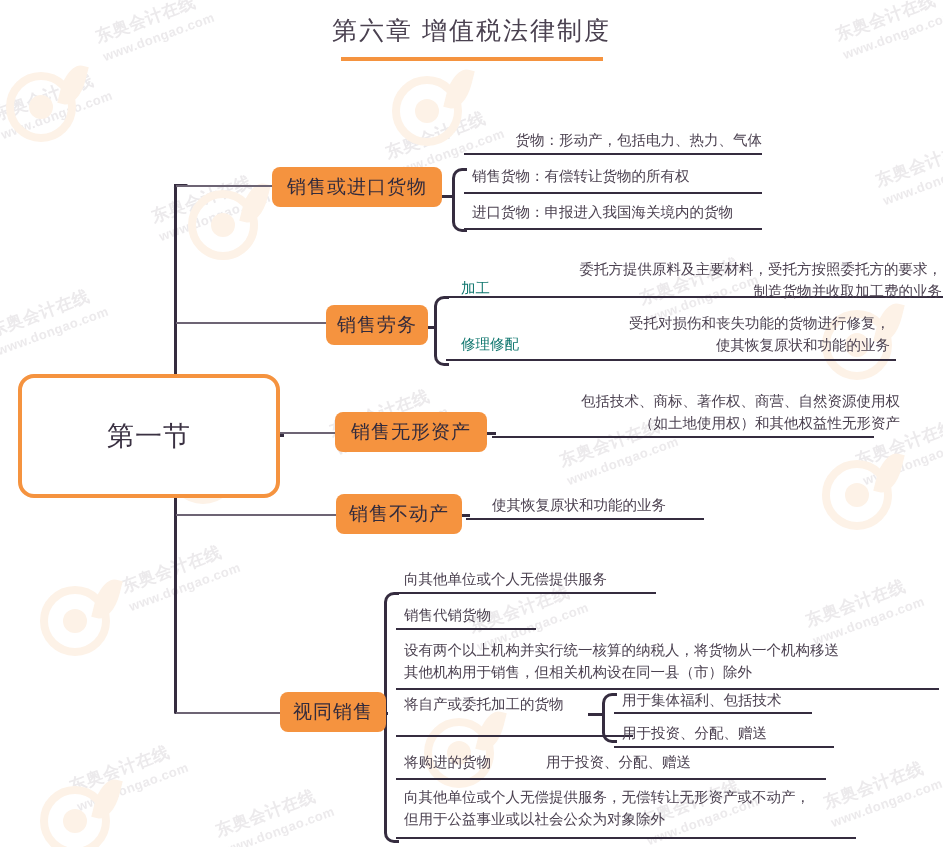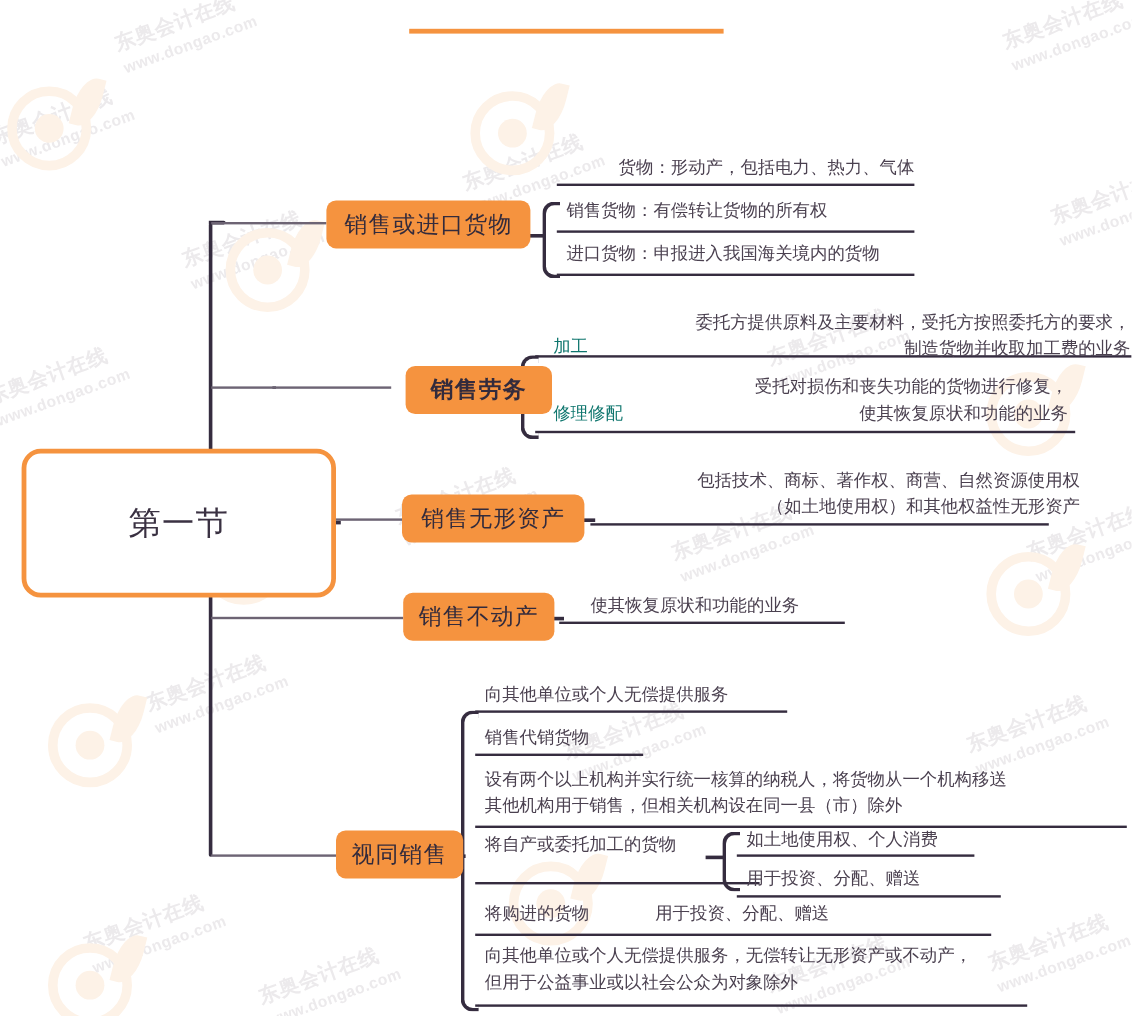--- a/index.html
+++ b/index.html
@@ -102,20 +102,21 @@
   <div class="wm-leaf" style="left:224px;top:426px;"></div>
   <div class="wm-ring" style="left:424px;top:718px;"></div>
   <div class="wm-leaf" style="left:480px;top:710px;"></div>
   <div class="wm-ring" style="left:40px;top:786px;"></div>
   <div class="wm-leaf" style="left:96px;top:778px;"></div>
   <div class="wm-ring" style="left:188px;top:190px;"></div>
   <div class="wm-leaf" style="left:244px;top:182px;"></div>
 </div>
 
 <div id="header">
+  <div class="ttl">第六章 增值税法律制度</div>
   <div class="rule"></div>
 </div>
 
 <div id="canvas">
 
   <div class="vline" style="left:174px;top:186px;height:528px;border-radius:3px;"></div>
 
   <div class="conn" style="left:174px;top:184px;width:14px;height:3px;border:none;background:#352c3f;"></div>
 
   <div class="hline" style="left:174px;top:434px;width:110px;height:3px;background:#352c3f;"></div>
@@ -166,21 +167,21 @@
 <div class="node root">
   <div>
     <span>第一节</span>
   </div>
 </div>
 
 <div class="node branch" style="left:272px;top:167px;width:170px;height:40px;">
   <span>销售或进口货物</span>
 </div>
 
-<div class="node branch" style="left:338px;top:305px;width:122px;height:40px;font-weight:bold;">
+<div class="node branch" style="left:326px;top:305px;width:102px;height:40px;">
   <span>销售劳务</span>
 </div>
 
 <div class="node branch" style="left:335px;top:412px;width:152px;height:40px;">
   <span>销售无形资产</span>
 </div>
 
 <div class="node branch" style="left:336px;top:494px;width:126px;height:40px;">
   <span>销售不动产</span>
 </div>
@@ -207,15 +208,15 @@
 
 <div class="leaf l" style="left:404px;top:569px;width:280px;">向其他单位或个人无偿提供服务</div>
 <div class="leaf l" style="left:404px;top:605px;width:200px;">销售代销货物</div>
 <div class="leaf l" style="left:404px;top:640px;width:540px;">设有两个以上机构并实行统一核算的纳税人，将货物从一个机构移送
 其他机构用于销售，但相关机构设在同一县（市）除外</div>
 <div class="leaf l" style="left:404px;top:694px;width:230px;">将自产或委托加工的货物</div>
 <div class="leaf l" style="left:404px;top:752px;width:200px;">将购进的货物</div>
 <div class="leaf l" style="left:404px;top:787px;width:460px;">向其他单位或个人无偿提供服务，无偿转让无形资产或不动产，
 但用于公益事业或以社会公众为对象除外</div>
 
-<div class="leaf l" style="left:622px;top:690px;width:200px;">如土地使用权、个人消费</div>
+<div class="leaf l" style="left:622px;top:690px;width:200px;">用于集体福利、包括技术</div>
 <div class="leaf l" style="left:622px;top:723px;width:200px;">用于投资、分配、赠送</div>
 <div class="leaf l" style="left:546px;top:752px;width:200px;">用于投资、分配、赠送</div>
 
 </body></html>

